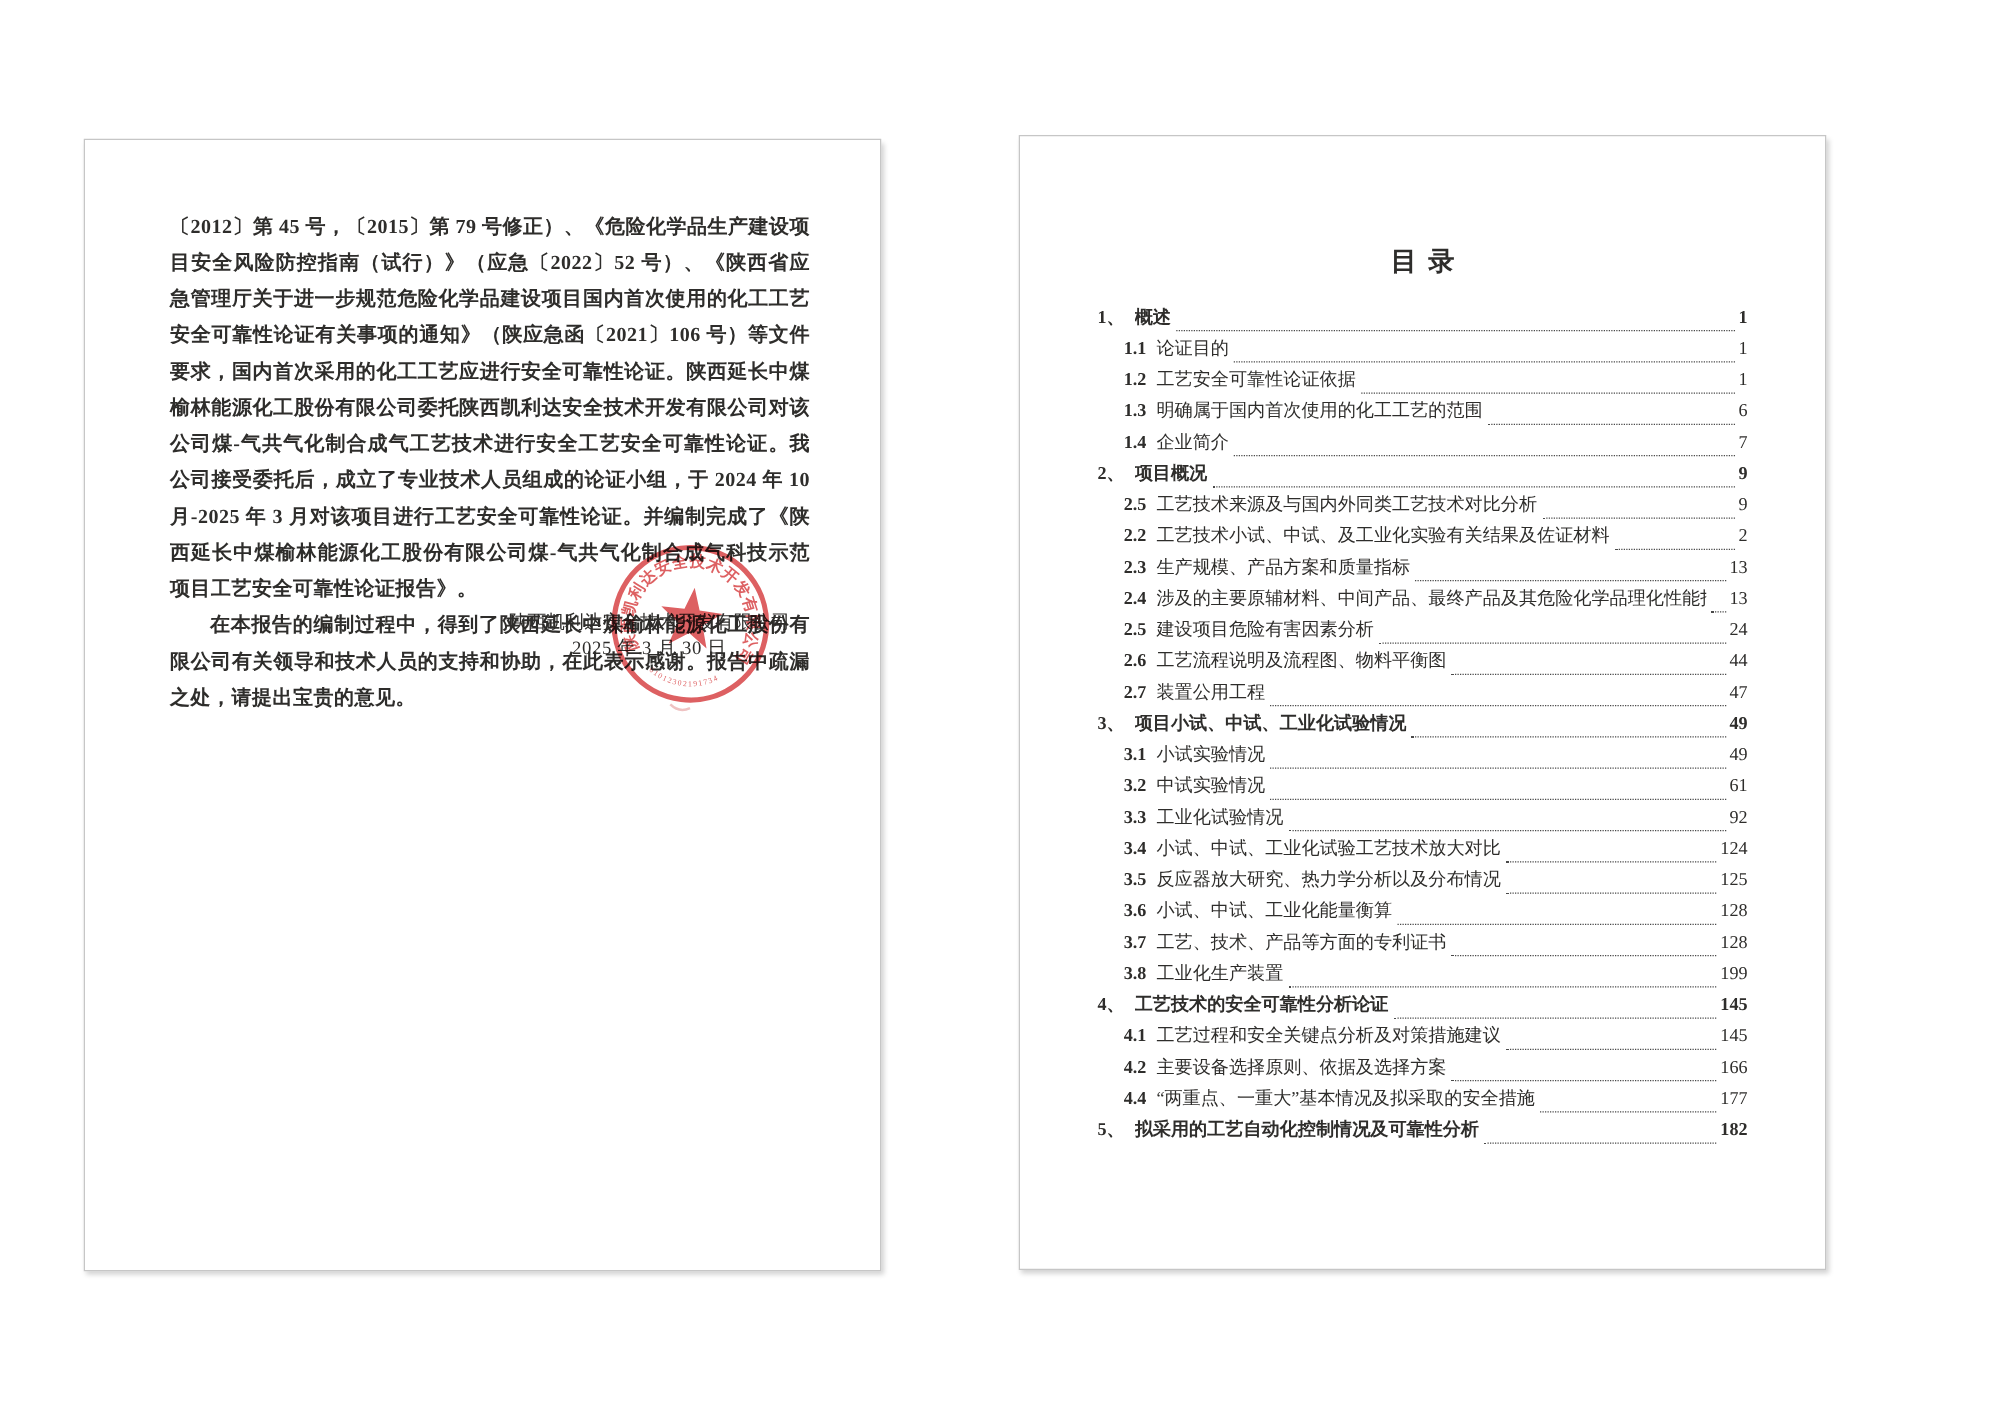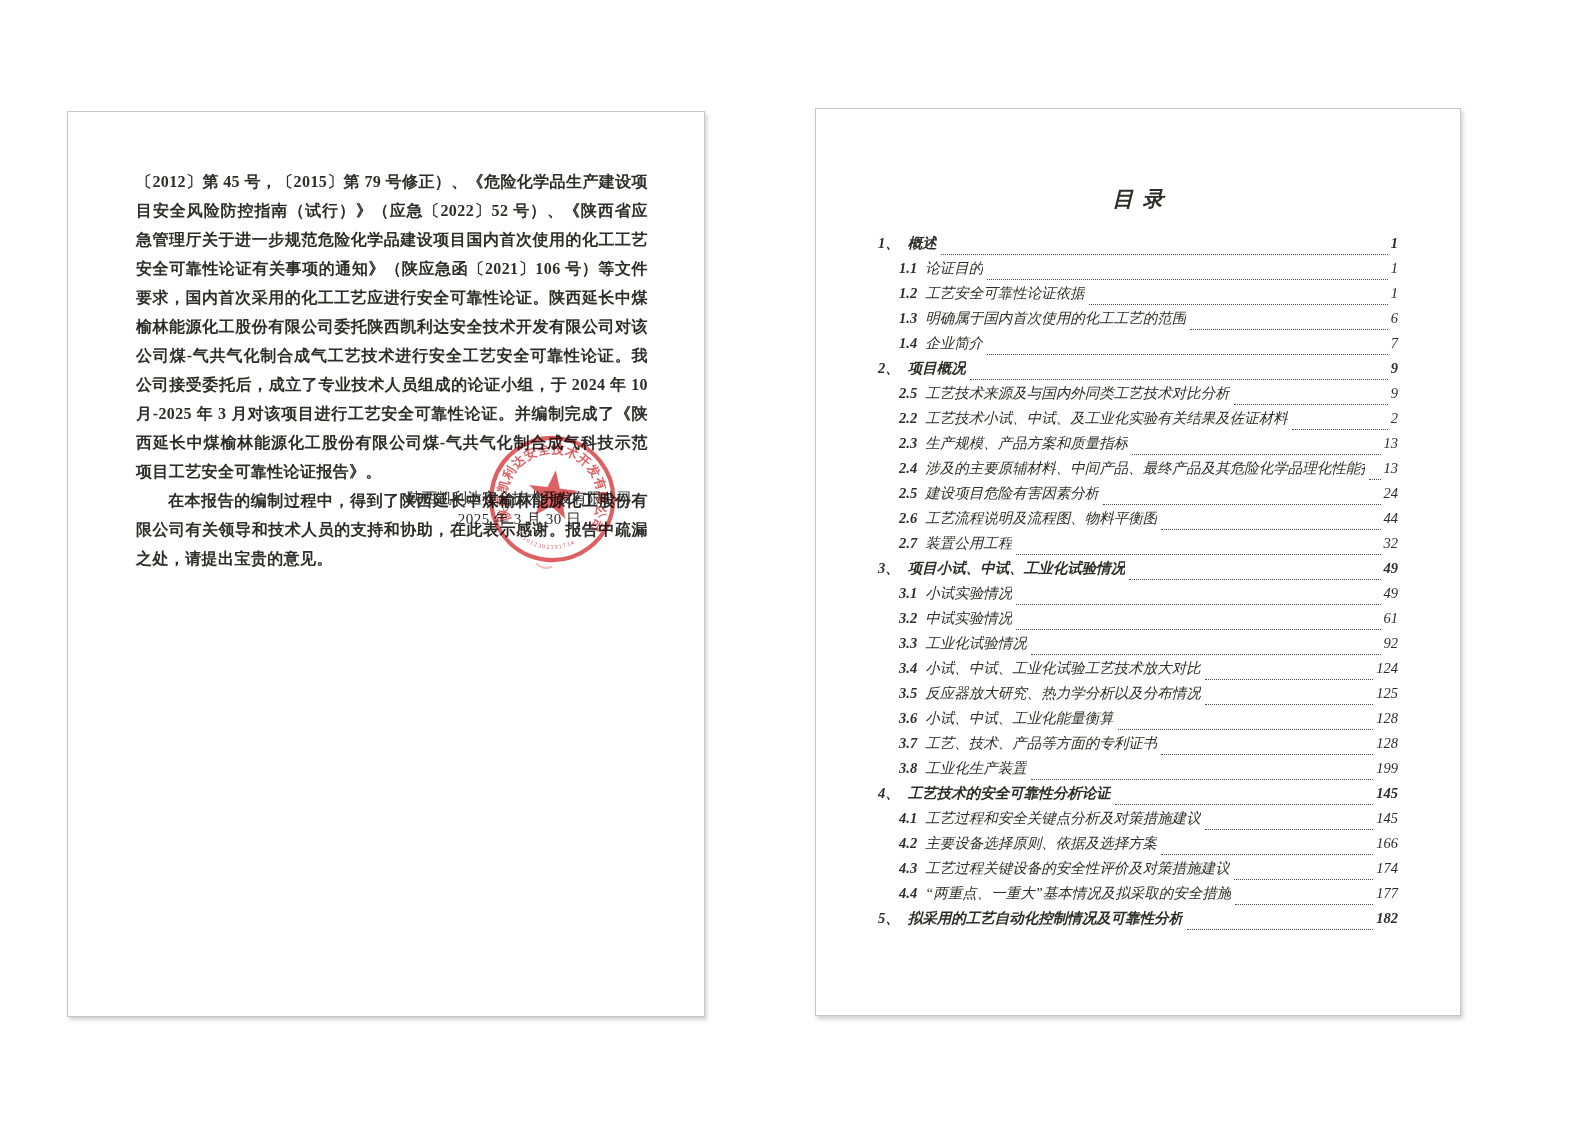--- a/index.html
+++ b/index.html
@@ -45,21 +45,21 @@
     width: 156px; height: 176px;
     z-index: 2;
     mix-blend-mode: multiply;
     opacity: 0.88;
     filter: blur(0.3px);
   }
 
   
   .toc-wrap {
     position: absolute;
-    top: 76px; left: 62px; right: 62px; font-style: italic;
+    top: 86px; left: 62px; right: 62px;
   }
   .toc-title {
     text-align: center;
     font-size: 21px;
     font-weight: 700;
     letter-spacing: 9px;
     padding-left: 9px; 
     margin-bottom: 21px;
   }
   .toc { width: 100%; }
@@ -204,21 +204,21 @@
     <span class="toc-num">2.6</span>
     <span class="toc-label">工艺流程说明及流程图、物料平衡图</span>
     <span class="toc-dots"></span>
     <span class="toc-page">44</span>
   </div>
 
   <div class="toc-row lvl2">
     <span class="toc-num">2.7</span>
     <span class="toc-label">装置公用工程</span>
     <span class="toc-dots"></span>
-    <span class="toc-page">32</span>
+    <span class="toc-page">47</span>
   </div>
 
   <div class="toc-row lvl1">
     <span class="toc-num">3、</span>
     <span class="toc-label">项目小试、中试、工业化试验情况</span>
     <span class="toc-dots"></span>
     <span class="toc-page">49</span>
   </div>
 
   <div class="toc-row lvl2">
@@ -291,26 +291,20 @@
     <span class="toc-page">145</span>
   </div>
 
   <div class="toc-row lvl2">
     <span class="toc-num">4.2</span>
     <span class="toc-label">主要设备选择原则、依据及选择方案</span>
     <span class="toc-dots"></span>
     <span class="toc-page">166</span>
   </div>
 
-  <div class="toc-row lvl2">
-    <span class="toc-num">4.3</span>
-    <span class="toc-label">工艺过程关键设备的安全性评价及对策措施建议</span>
-    <span class="toc-dots"></span>
-    <span class="toc-page">174</span>
-  </div>
 
   <div class="toc-row lvl2">
     <span class="toc-num">4.4</span>
     <span class="toc-label">“两重点、一重大”基本情况及拟采取的安全措施</span>
     <span class="toc-dots"></span>
     <span class="toc-page">177</span>
   </div>
 
   <div class="toc-row lvl1">
     <span class="toc-num">5、</span>

